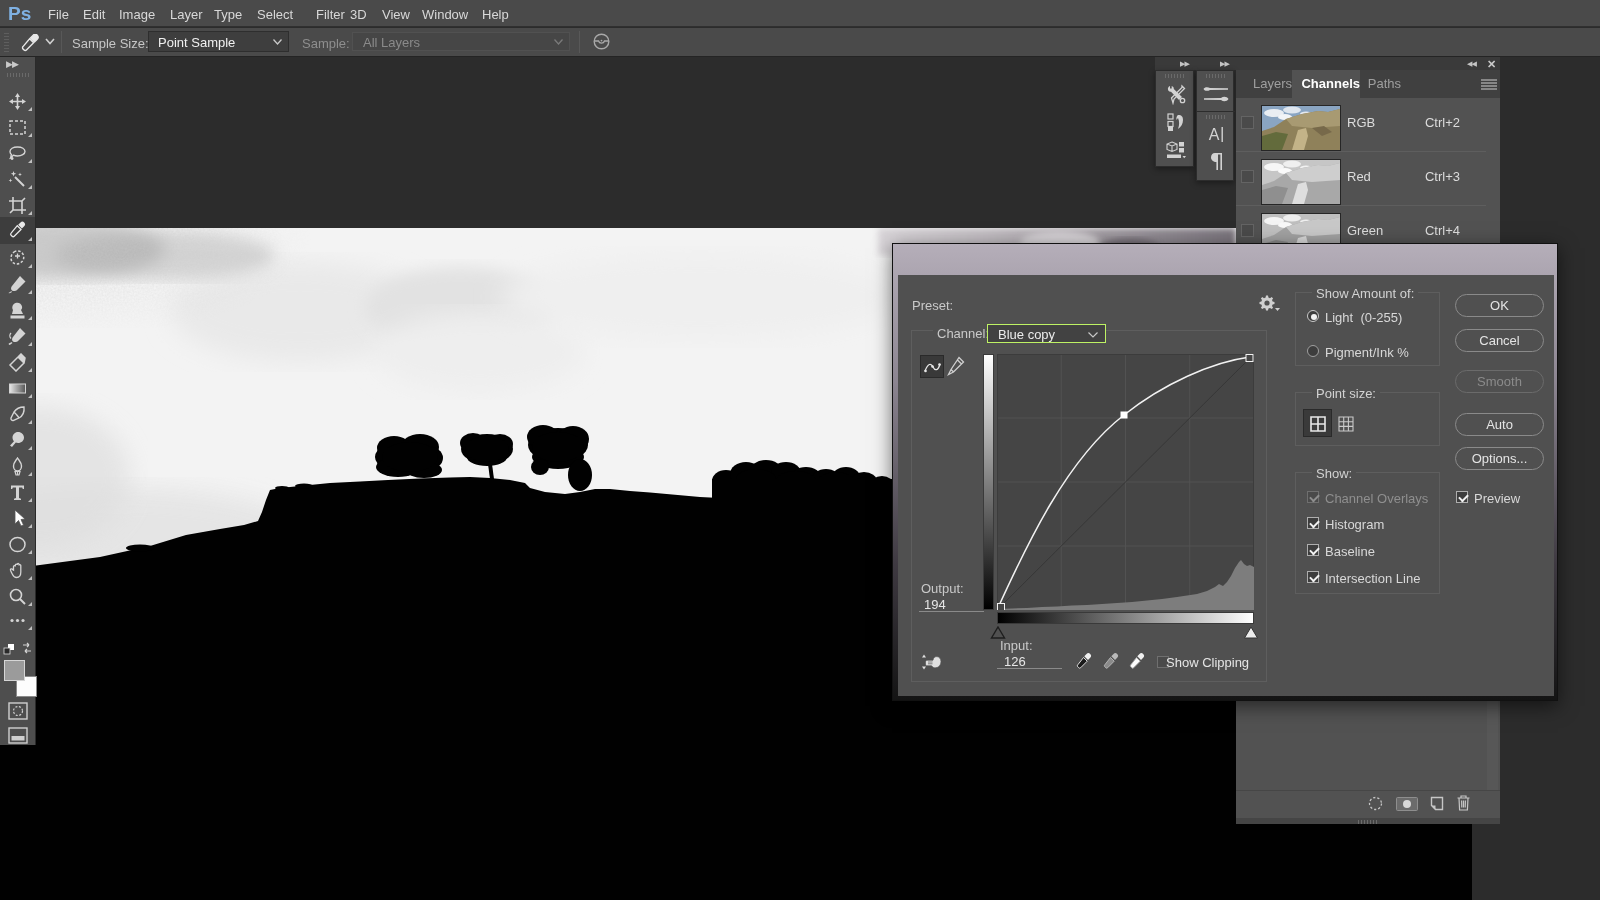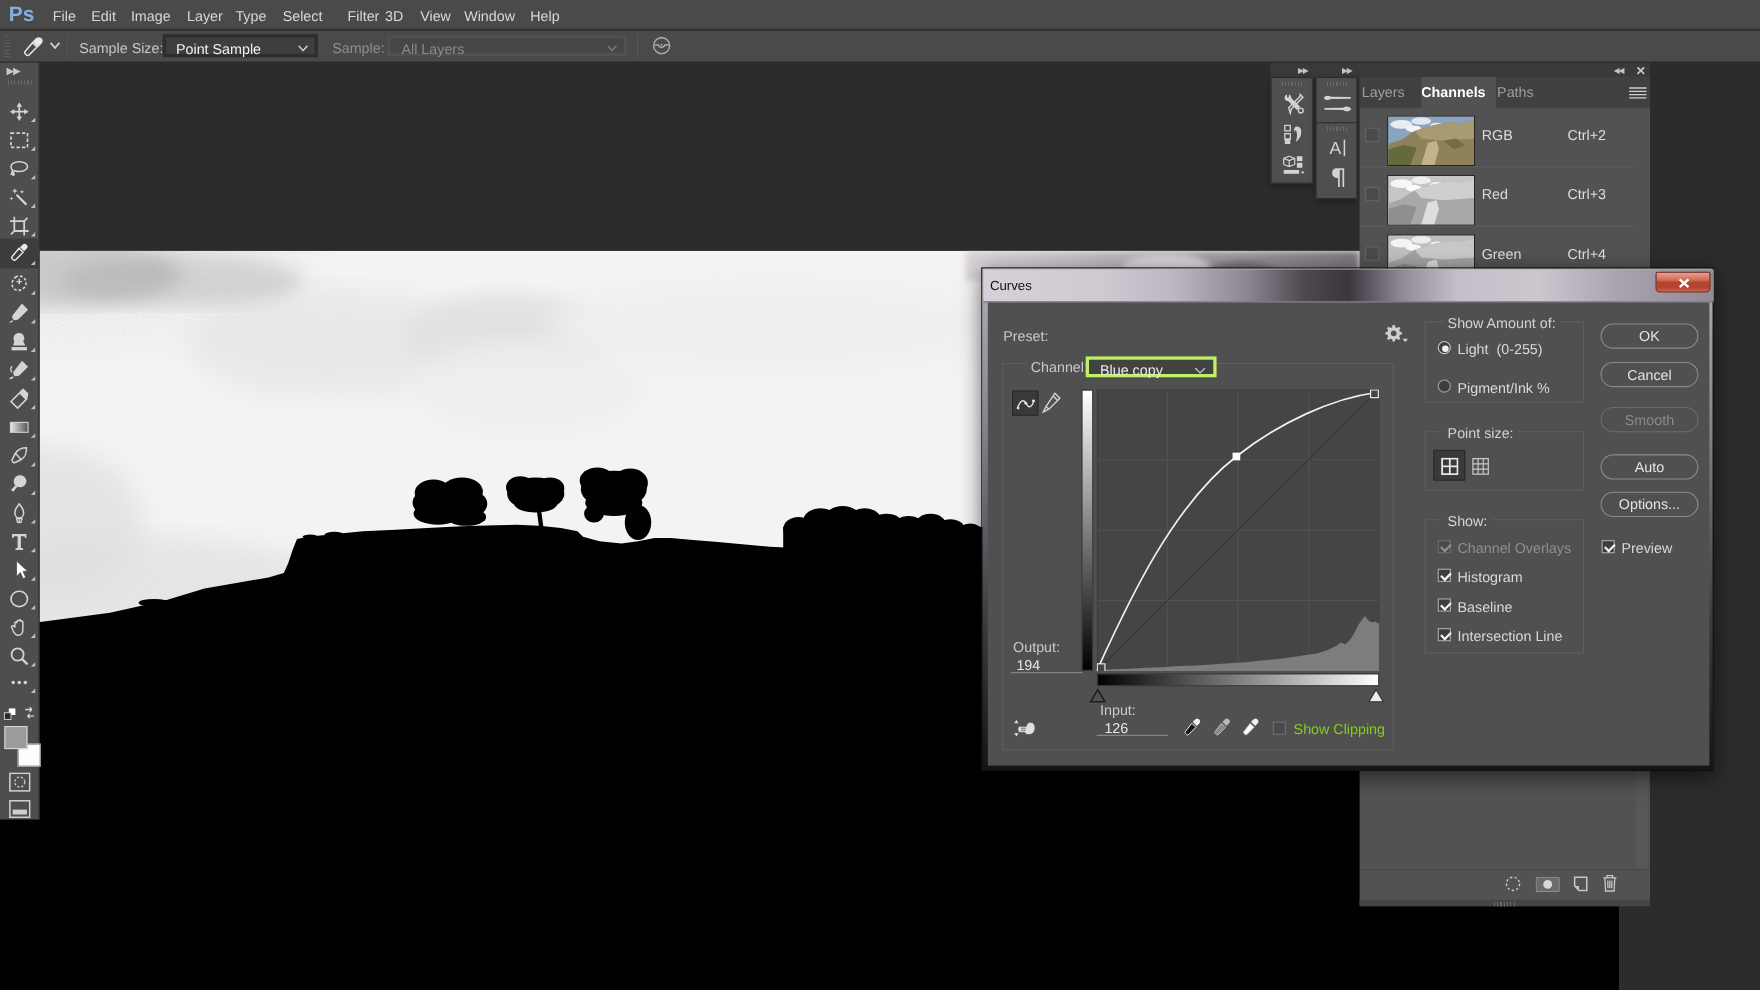--- a/index.html
+++ b/index.html
@@ -13,42 +13,42 @@
 .vsep{position:absolute;width:1px;background:#3a3a3a;border-right:1px solid #585858}
 #toolbar{left:0;top:57px;width:36px;height:688px;background:#4e4e4e;border-right:1px solid #2a2a2a}
 .tool{position:absolute;left:0;width:35px;height:26px}
 .tool svg{position:absolute;left:8px;top:4px}
 .flyout{position:absolute;right:3px;bottom:3px;width:0;height:0;border-left:4px solid transparent;border-bottom:4px solid #c0c0c0}
 #dockstrip{left:1155px;top:57px;width:345px;height:13px;background:#3a3a3a}
 .ipanel{background:#4f4f4f;border:1px solid #2c2c2c;box-shadow:0 2px 6px rgba(0,0,0,.4)}
 .grip{height:4px;background-image:repeating-linear-gradient(90deg,#6a6a6a 0 1px,transparent 1px 3px)}
 #channels{left:1236px;top:70px;width:264px;height:753px;background:#525252}
 #tabbar{position:absolute;left:0;top:0;width:264px;height:28px;background:#404040}
-.tab{position:absolute;top:0;height:28px;font-size:13px;color:#9f9f9f;text-align:left;line-height:28px}
+.tab{position:absolute;top:0;height:28px;font-size:13px;color:#9f9f9f;text-align:right;line-height:28px}
 .tab.active{background:#525252;color:#ffffff;font-weight:bold}
 .chrow{position:absolute;left:0;width:250px;height:53px;border-bottom:1px solid #5e5e5e}
 .chrow .cb{position:absolute;left:5px;top:17px;width:13px;height:13px;border:1px solid #646464;background:#4a4a4a}
 .chrow .th{position:absolute;left:25px;top:6px;width:80px;height:46px;border:1px solid #262626;background:#888}
 .chrow .nm{position:absolute;left:111px;top:16px;font-size:13px;color:#dcdcdc}
 .chrow .sc{position:absolute;right:26px;top:16px;font-size:13px;color:#dcdcdc}
 #curves{left:892px;top:243px;width:666px;height:458px;box-shadow:0 5px 18px rgba(0,0,0,.55)}
 #cv-title{position:absolute;left:1px;top:1px;width:664px;height:30px;
  background:linear-gradient(90deg,#d6d1d8 0%,#cfc9d2 16%,#beb7c2 26%,#8e8691 36%,#4f4850 44%,#3b353e 50%,#8f8794 57%,#c6bfc9 65%,#ccc6cf 76%,#aaa3af 87%,#918a96 100%);
  border-bottom:1px solid #6f6a72}
 #cv-body{position:absolute;left:5px;top:31px;width:656px;height:421px;background:#505050}
 .fs{position:absolute;border:1px solid #5e5e5e}
 .fslbl{position:absolute;background:#505050;padding:0 4px;font-size:13px;color:#d2d2d2;white-space:nowrap}
 .pbtn{position:absolute;width:89px;height:23px;border:1px solid #8a8a8a;border-radius:12px;color:#e4e4e4;font-size:13px;text-align:center;line-height:21px}
 .pbtn.dis{border-color:#6b6b6b;color:#8b8b8b}
 .ckb{position:absolute;width:12px;height:12px;background:#3d3d3d;border:1px solid #aeaeae}
 .ckb.gray{border-color:#6f6f6f;background:#4a4a4a}
 .ckb.on::after{content:"";position:absolute;left:1.5px;top:2px;width:7px;height:4px;border-left:2px solid #f2f2f2;border-bottom:2px solid #f2f2f2;transform:rotate(-45deg)}
 .ckb.gray.on::after{border-color:#8f8f8f}
 .cklbl{position:absolute;font-size:13px;color:#d8d8d8;white-space:nowrap}
-.ddl{position:absolute;background:#424242;border:3px solid #bef264;color:#ebebeb;font-size:13px}
+.ddl{position:absolute;background:#424242;border:1px solid #bef264;color:#ebebeb;font-size:13px}
 .lbl{position:absolute;font-size:13px;color:#c9c9c9;white-space:nowrap}
 .radio{position:absolute;width:12px;height:12px;border-radius:50%;background:#3d3d3d;border:1px solid #9f9f9f}
 .radio.sel{border-color:#c9c9c9}
 .radio.sel::after{content:"";position:absolute;left:3px;top:3px;width:6px;height:6px;border-radius:50%;background:#f2f2f2}
 </style>
 </head>
 <body>
 <div id="app">
 <svg id="maincanvas" class="abs" style="left:0;top:57px" width="1600" height="843" viewBox="0 0 1600 843">
 <defs>
@@ -465,28 +465,20 @@
         <path d="M2.5,2.5 L13.5,2.5 L13.5,14.5 L6.5,14.5 L2.5,10.5 Z" fill="none" stroke="#c6c6c6" stroke-width="1.4"></path>
         <path d="M2.5,10.5 L6.5,10.5 L6.5,14.5 Z" fill="#c6c6c6"></path>
       </svg>
 <svg style="position:absolute;left:221px;top:725px" width="13" height="16" viewBox="0 0 13 16">
         <path d="M0.5,3 L12.5,3 M4,3 L4,1 L9,1 L9,3 M2,3 L2.6,15 L10.4,15 L11,3 M4.6,5.5 L4.8,12.5 M8.4,5.5 L8.2,12.5 M6.5,5.5 L6.5,12.5" fill="none" stroke="#c6c6c6" stroke-width="1.2"></path>
       </svg>
 <div style="position:absolute;left:0;top:748px;width:264px;height:6px;background:#454545"></div>
 <div class="grip" style="position:absolute;left:122px;top:750px;width:20px"></div>
 </div>
 <div id="curves" class="abs" style="border:1px solid #111;background:linear-gradient(#b5aeb9,#8c8591 30%,#3f3a42 70%,#141414)">
-<div id="cv-title">
-<span style="position:absolute;left:6px;top:8px;font-size:12px;color:#101010">Curves</span>
-<div style="position:absolute;left:611px;top:2px;width:50px;height:19px;background:linear-gradient(#e8a193,#cf6b55 40%,#b34531 50%,#b8432e 80%,#c66a52);border:1px solid #73261a;border-radius:2px 2px 4px 4px">
-          <svg style="position:absolute;left:20px;top:5px" width="10" height="9" viewBox="0 0 10 9">
-            <path d="M1,1 L9,8 M9,1 L1,8" stroke="#ffffff" stroke-width="2.2"></path>
-          </svg>
-        </div>
-</div>
 <div id="cv-body">
 <div class="lbl" style="left:14px;top:23px">Preset:</div>
 <svg style="position:absolute;left:360px;top:20px" width="22" height="16" viewBox="0 0 22 16">
           <g fill="#cfcfcf">
             <path d="M8,0.5 L10,0.5 L10.4,2.5 L12,3.2 L13.7,2 L15.1,3.4 L14,5 L14.6,6.6 L16.5,7 L16.5,9 L14.6,9.4 L14,11 L15.1,12.7 L13.7,14 L12,12.9 L10.4,13.5 L10,15.5 L8,15.5 L7.6,13.5 L6,12.9 L4.3,14 L2.9,12.7 L4,11 L3.4,9.4 L1.5,9 L1.5,7 L3.4,6.6 L4,5 L2.9,3.4 L4.3,2 L6,3.2 L7.6,2.5 Z"></path>
             <path d="M17,13 l5,0 -2.5,3 Z"></path>
           </g>
           <circle cx="9" cy="8" r="2.6" fill="#505050"></circle>
         </svg>
 <div class="fs" style="left:13px;top:55px;width:356px;height:352px"></div>
@@ -539,21 +531,21 @@
         </svg>
 <svg class="drp" style="position:absolute;left:203px;top:378px" width="18" height="17" viewBox="0 0 18 17">
           <path d="M12.5,1 a2.6,2.6 0 0 1 3.7,3.7 l-2.2,2.2 -3.7,-3.7 Z" fill="#b9b9b9"></path>
           <path d="M9.5,4.5 l3.7,3.7 -6.5,6.5 a1.4,1.4 0 0 1 -2,0 l-0.9,-0.9 a1.4,1.4 0 0 1 0,-2 Z" fill="#8a8a8a" stroke="#b9b9b9" stroke-width="0.9"></path>
         </svg>
 <svg class="drp" style="position:absolute;left:229px;top:378px" width="18" height="17" viewBox="0 0 18 17">
           <path d="M12.5,1 a2.6,2.6 0 0 1 3.7,3.7 l-2.2,2.2 -3.7,-3.7 Z" fill="#f0f0f0"></path>
           <path d="M9.5,4.5 l3.7,3.7 -6.5,6.5 a1.4,1.4 0 0 1 -2,0 l-0.9,-0.9 a1.4,1.4 0 0 1 0,-2 Z" fill="#fdfdfd" stroke="#a0a0a0" stroke-width="0.9"></path>
         </svg>
 <div class="ckb gray" style="left:259px;top:381px"></div>
-<div class="cklbl" style="left:278px;top:380px;color:#84cc16">Show Clipping</div>
+<div class="cklbl" style="left:268px;top:380px;color:#e5e5e5">Show Clipping</div>
 <svg style="position:absolute;left:22px;top:378px" width="22" height="18" viewBox="0 0 22 18">
           <path d="M2,4.5 l4,0 -2,-3 Z M2,13.5 l4,0 -2,3 Z" fill="#e0e0e0"></path>
           <path d="M7,7.2 L13,7.2 C13.2,5 15,3.4 17,3.6 C19.3,3.8 21,5.8 21,8.6 C21,12 19,14.6 15.8,14.8 C13.8,15 12.4,14.2 11.6,12.8 L7,12.8 C6,12.8 5.4,12 5.4,10 C5.4,8 6,7.2 7,7.2 Z M8,9 L12.5,9 M8,10.8 L12.5,10.8" fill="#e0e0e0" stroke="#505050" stroke-width="0.7"></path>
         </svg>
 <div class="fs" style="left:397px;top:17px;width:145px;height:74px"></div>
 <div class="fslbl" style="left:414px;top:11px">Show Amount of:</div>
 <div class="radio sel" style="left:409px;top:35px"></div>
 <div class="cklbl" style="left:427px;top:35px">Light&nbsp; (0-255)</div>
 <div class="radio" style="left:409px;top:70px"></div>
 <div class="cklbl" style="left:427px;top:70px">Pigment/Ink %</div>

